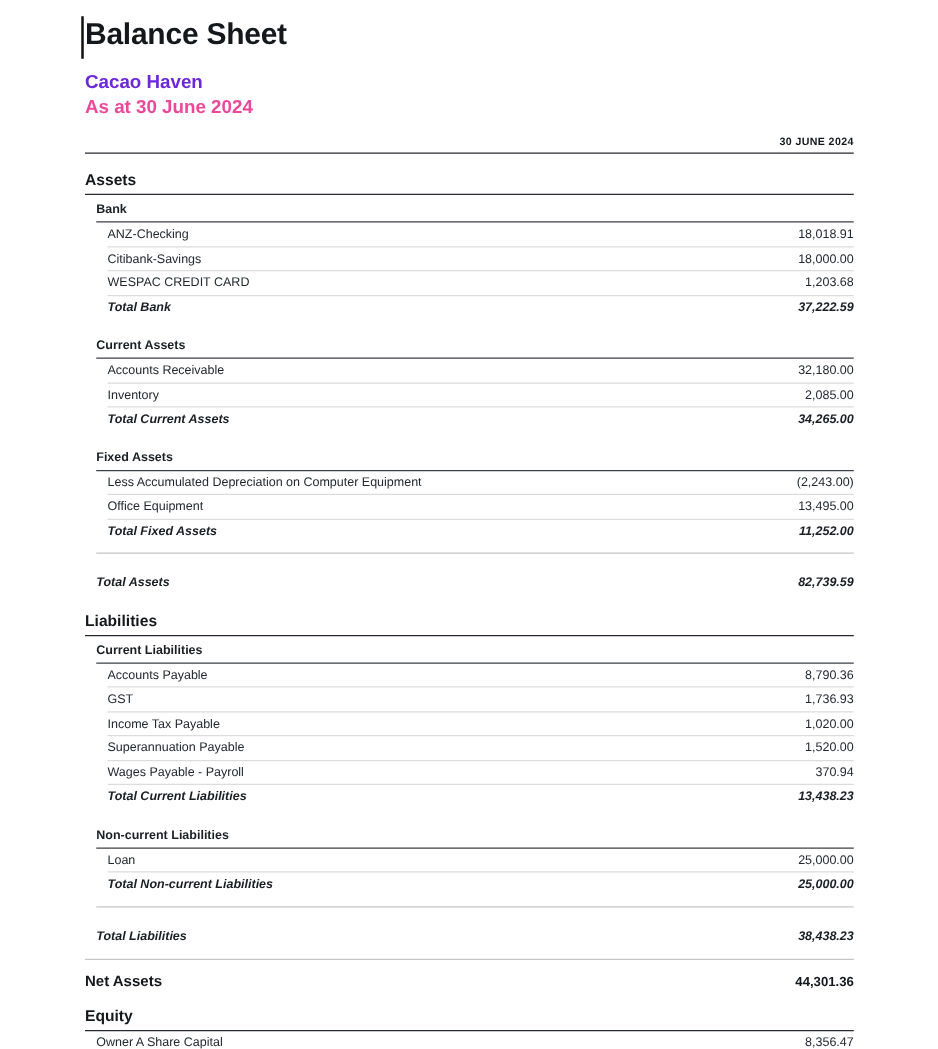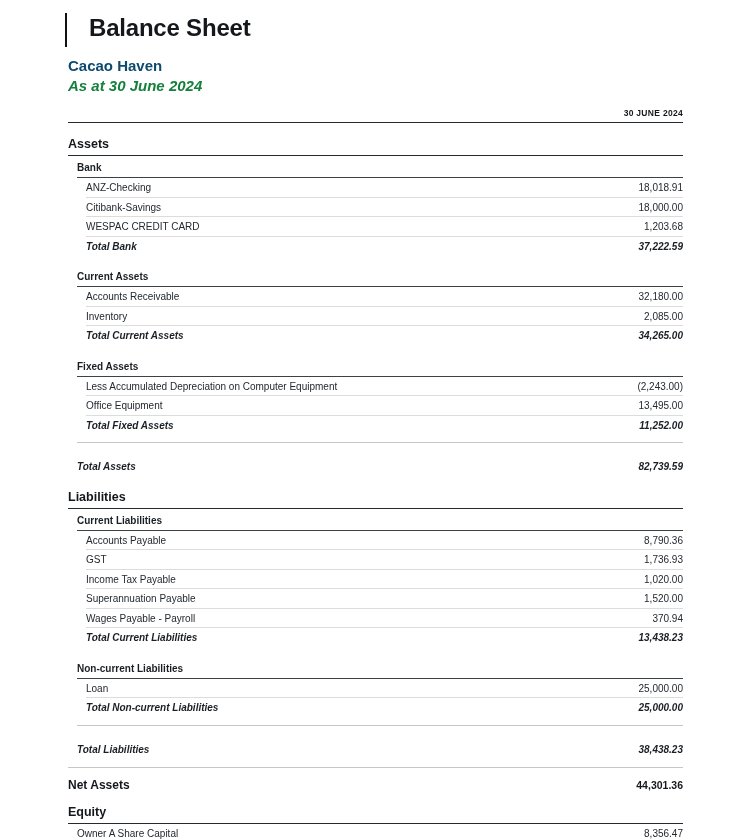--- a/index.html
+++ b/index.html
@@ -10,24 +10,24 @@
     font-family: "Liberation Sans", sans-serif;
     color: #232930;
     overflow: hidden;
   }
   .page { padding: 13px 67px 0 68px; width: 750px; }
 
   
   .title-row { display: flex; align-items: flex-start; }
   .cursor { width: 2px; height: 34px; background: #111; margin-left: -3px; margin-right: 1px; flex: 0 0 auto; }
   h1.report-title {
-    font-size: 24px; font-weight: 600; color: #14181c; line-height: 1.25; letter-spacing: -0.2px; margin-left: 21px;
-  }
-  .company { font-size: 15px; font-weight: 700; color: #0c4a6e; margin-top: 10px; }
-  .asat    { font-size: 15px; font-weight: 700; color: #15803d; margin-top: 3px; font-style: italic; }
+    font-size: 24px; font-weight: 600; color: #14181c; line-height: 1.25; letter-spacing: -0.2px;
+  }
+  .company { font-size: 15px; font-weight: 700; color: #6d28d9; margin-top: 10px; }
+  .asat    { font-size: 15px; font-weight: 700; color: #ec4899; margin-top: 3px; }
   .colhead {
     text-align: right; font-size: 8.5px; font-weight: 700; letter-spacing: .3px;
     color: #14181c; margin-top: 14px; padding-bottom: 4px;
     border-bottom: 1.5px solid #26292d;
   }
 
   
   .heading {
     font-size: 12.5px; font-weight: 700; color: #14181c;
     margin-top: 14px; padding-bottom: 4px;

